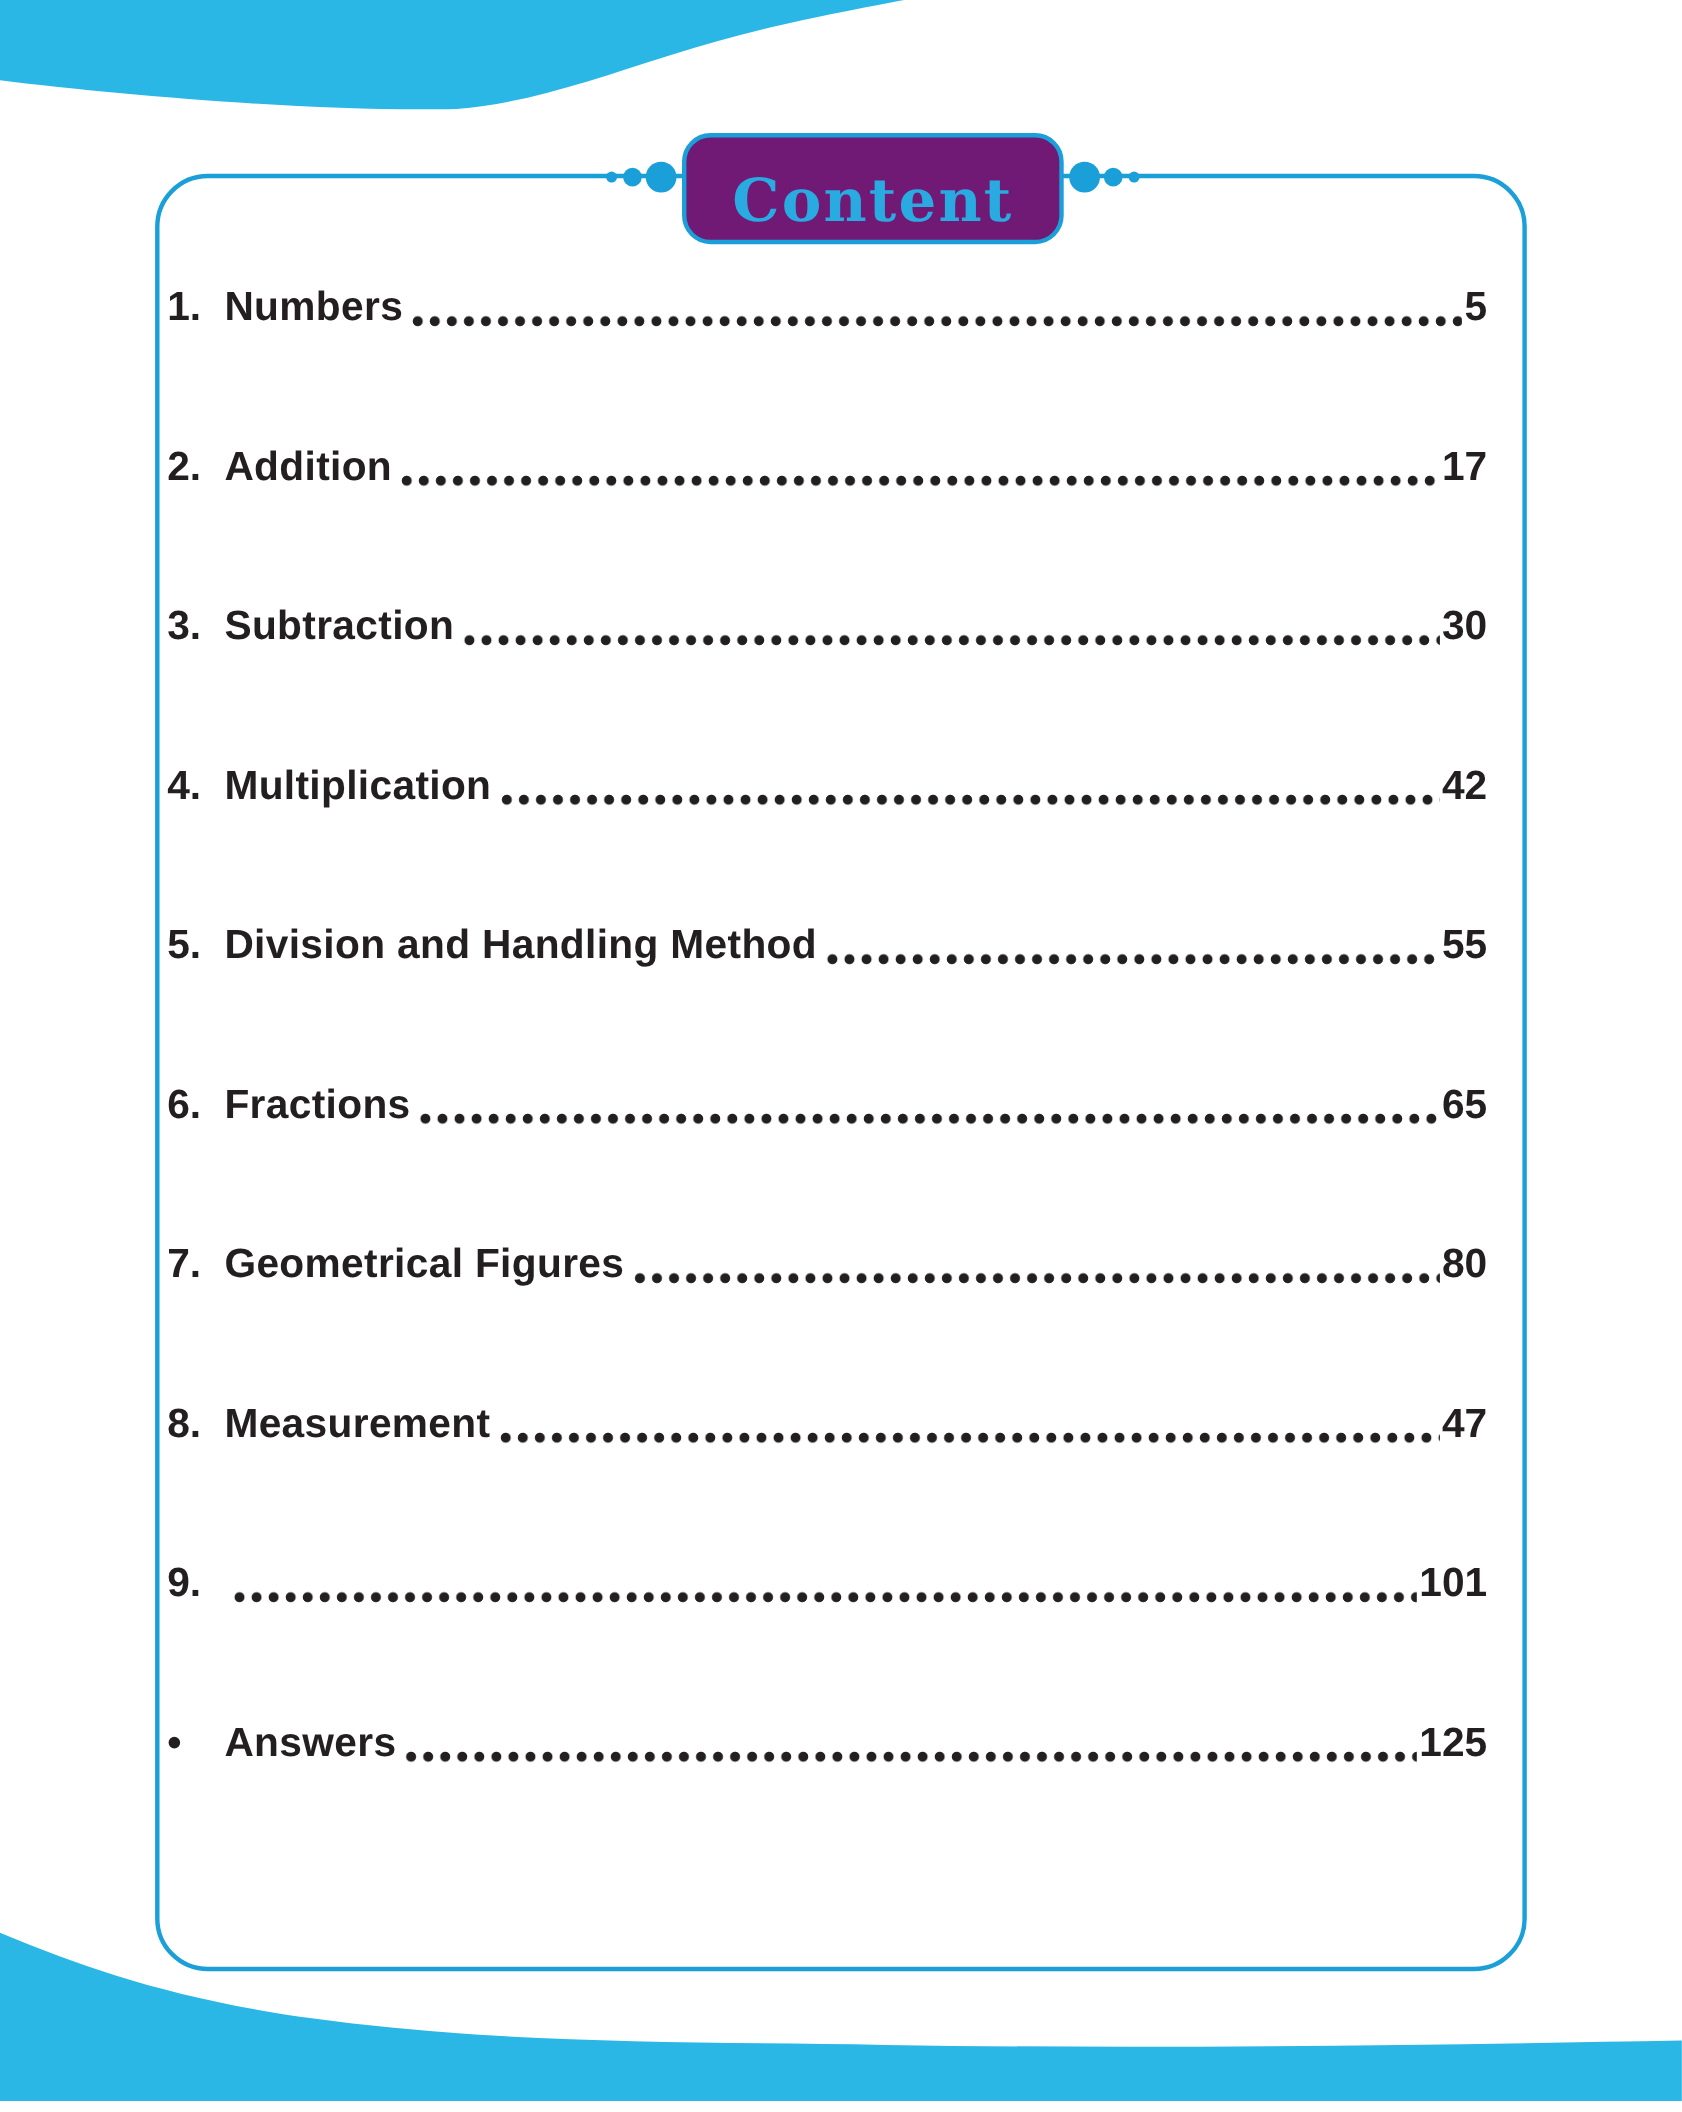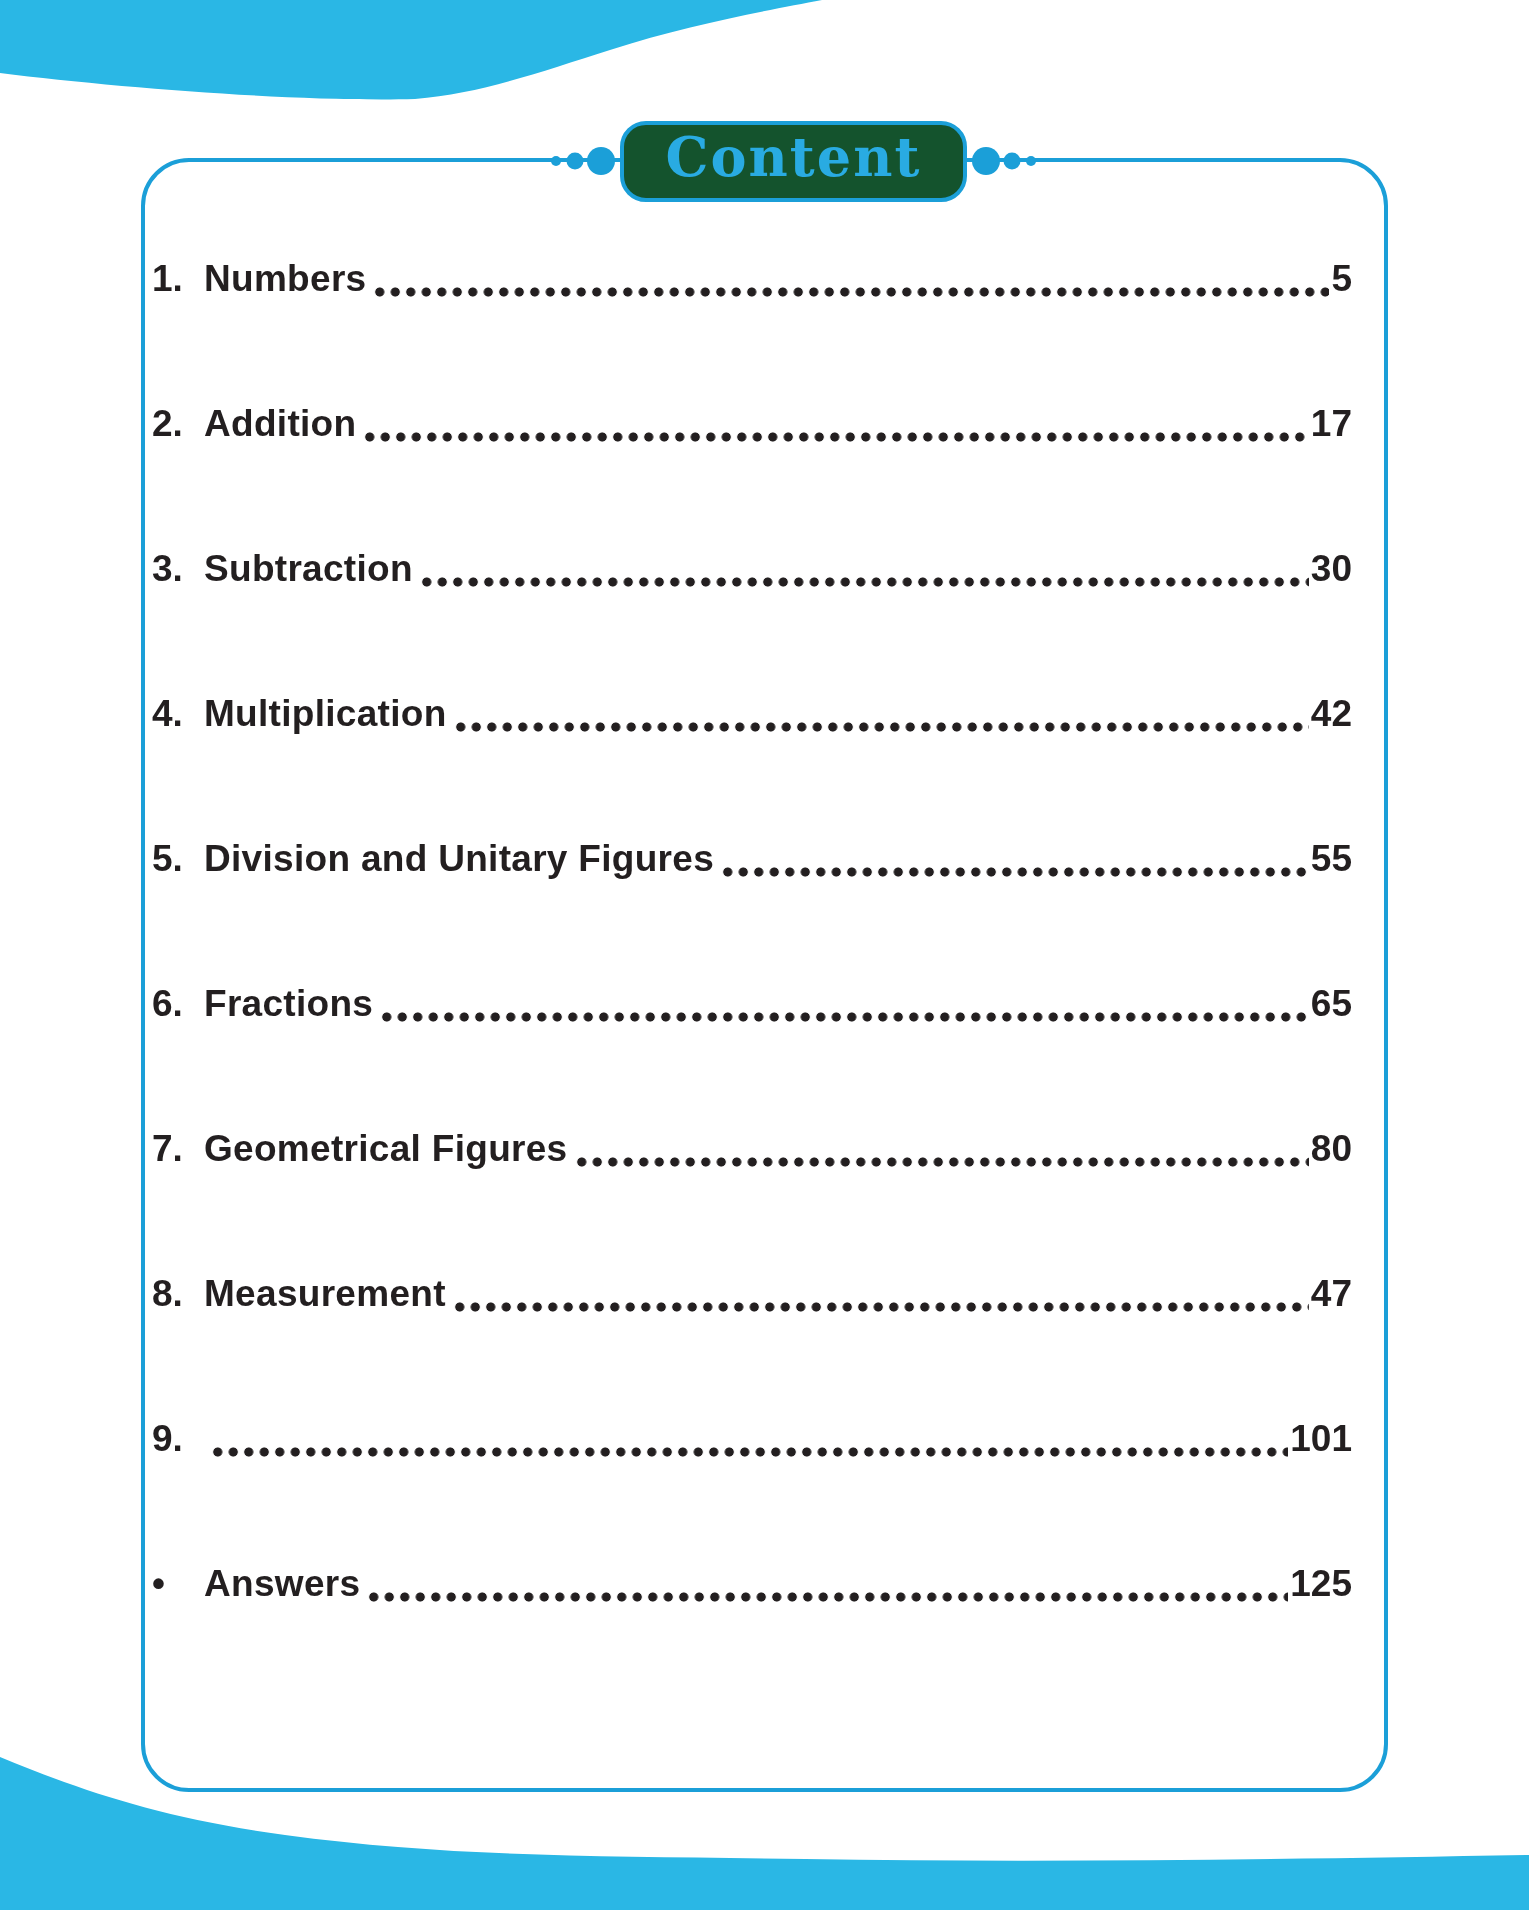--- a/index.html
+++ b/index.html
@@ -20,26 +20,26 @@
     width:1247px;height:1634px;
     border:4px solid #1b9fd8;
     border-radius:48px;
     box-sizing:border-box;
     background:transparent;
   }
   .title-deco{position:absolute;left:0;top:131px;width:1529px;height:60px;}
   .title-plate{
     position:absolute;
     left:620px;top:121px;
-    width:347px;height:81px;
+    width:347px;height:101px;
     box-sizing:border-box;
-    background:#14532d;
+    background:#701a75;
     border:4px solid #1b9fd8;
     border-radius:26px;
-    display:flex;align-items:flex-start;justify-content:center;
+    display:flex;align-items:flex-end;justify-content:center;
   }
   .title-plate span{
     font-family:"DejaVu Serif", serif;
     font-weight:bold;
     font-size:54px;
     letter-spacing:2px;
     color:#29abe2;
     padding-bottom:4px;
   }
   .toc{
@@ -123,21 +123,21 @@
         <span class="pageno">30</span>
       </div>
       <div class="row">
         <span class="num">4.</span>
         <span class="label">Multiplication</span>
         <span class="leader"></span>
         <span class="pageno">42</span>
       </div>
       <div class="row">
         <span class="num">5.</span>
-        <span class="label">Division and Unitary Figures</span>
+        <span class="label">Division and Handling Method</span>
         <span class="leader"></span>
         <span class="pageno">55</span>
       </div>
       <div class="row">
         <span class="num">6.</span>
         <span class="label">Fractions</span>
         <span class="leader"></span>
         <span class="pageno">65</span>
       </div>
       <div class="row">

